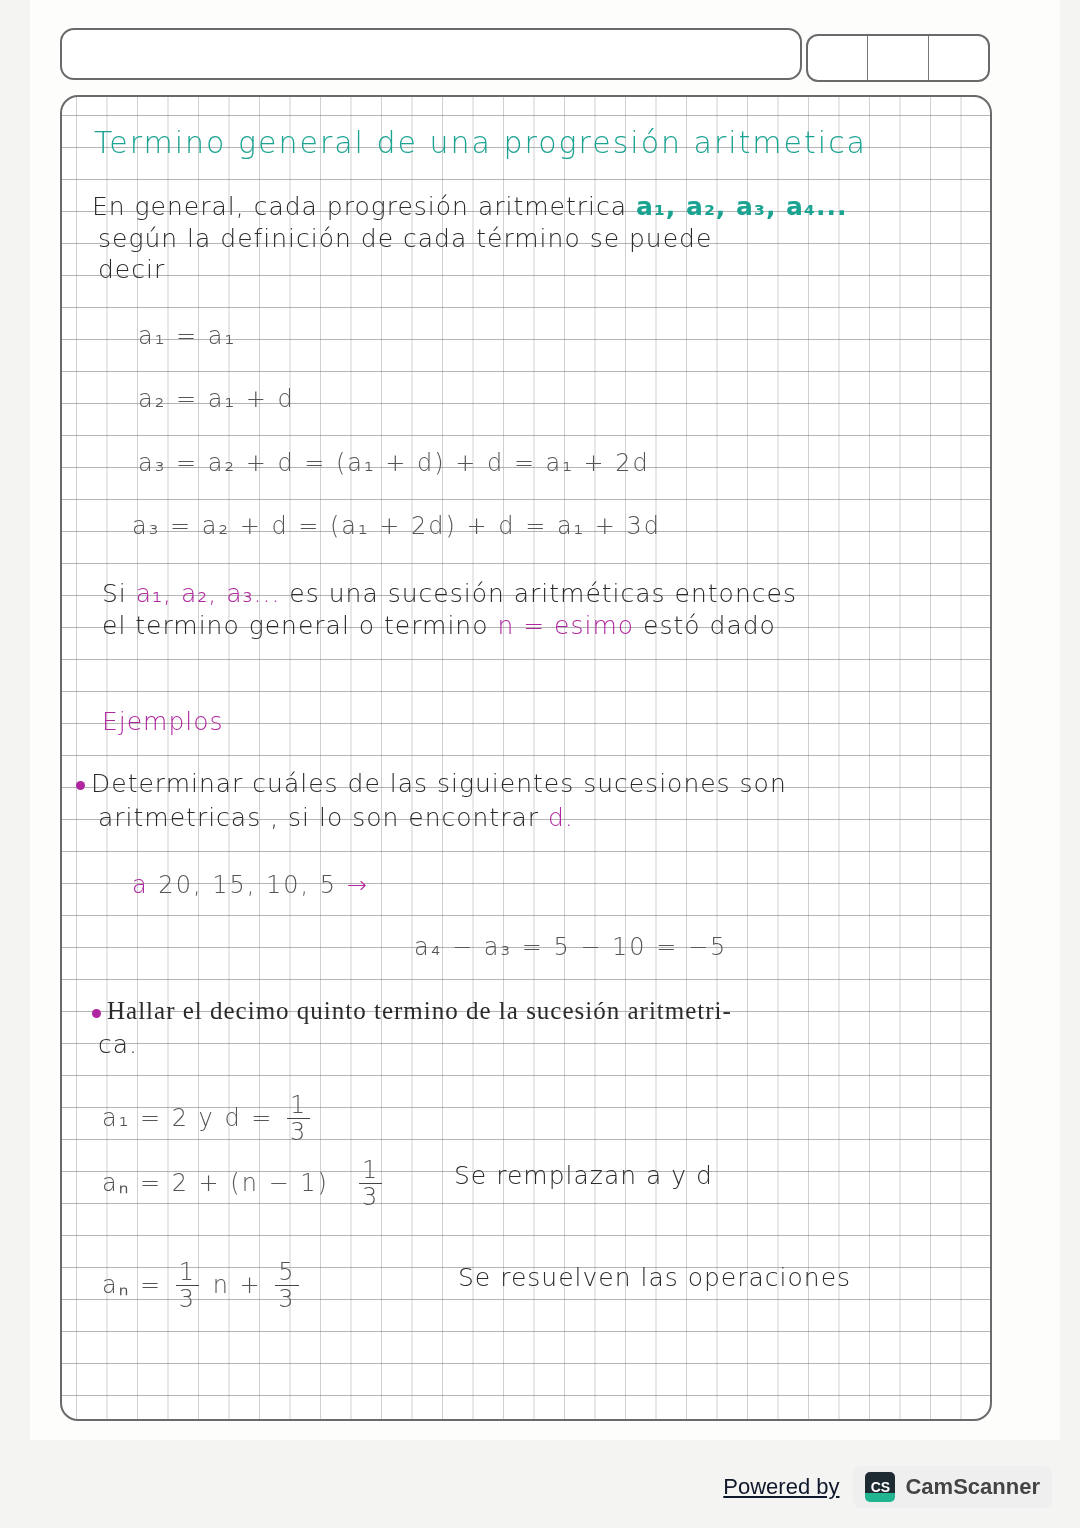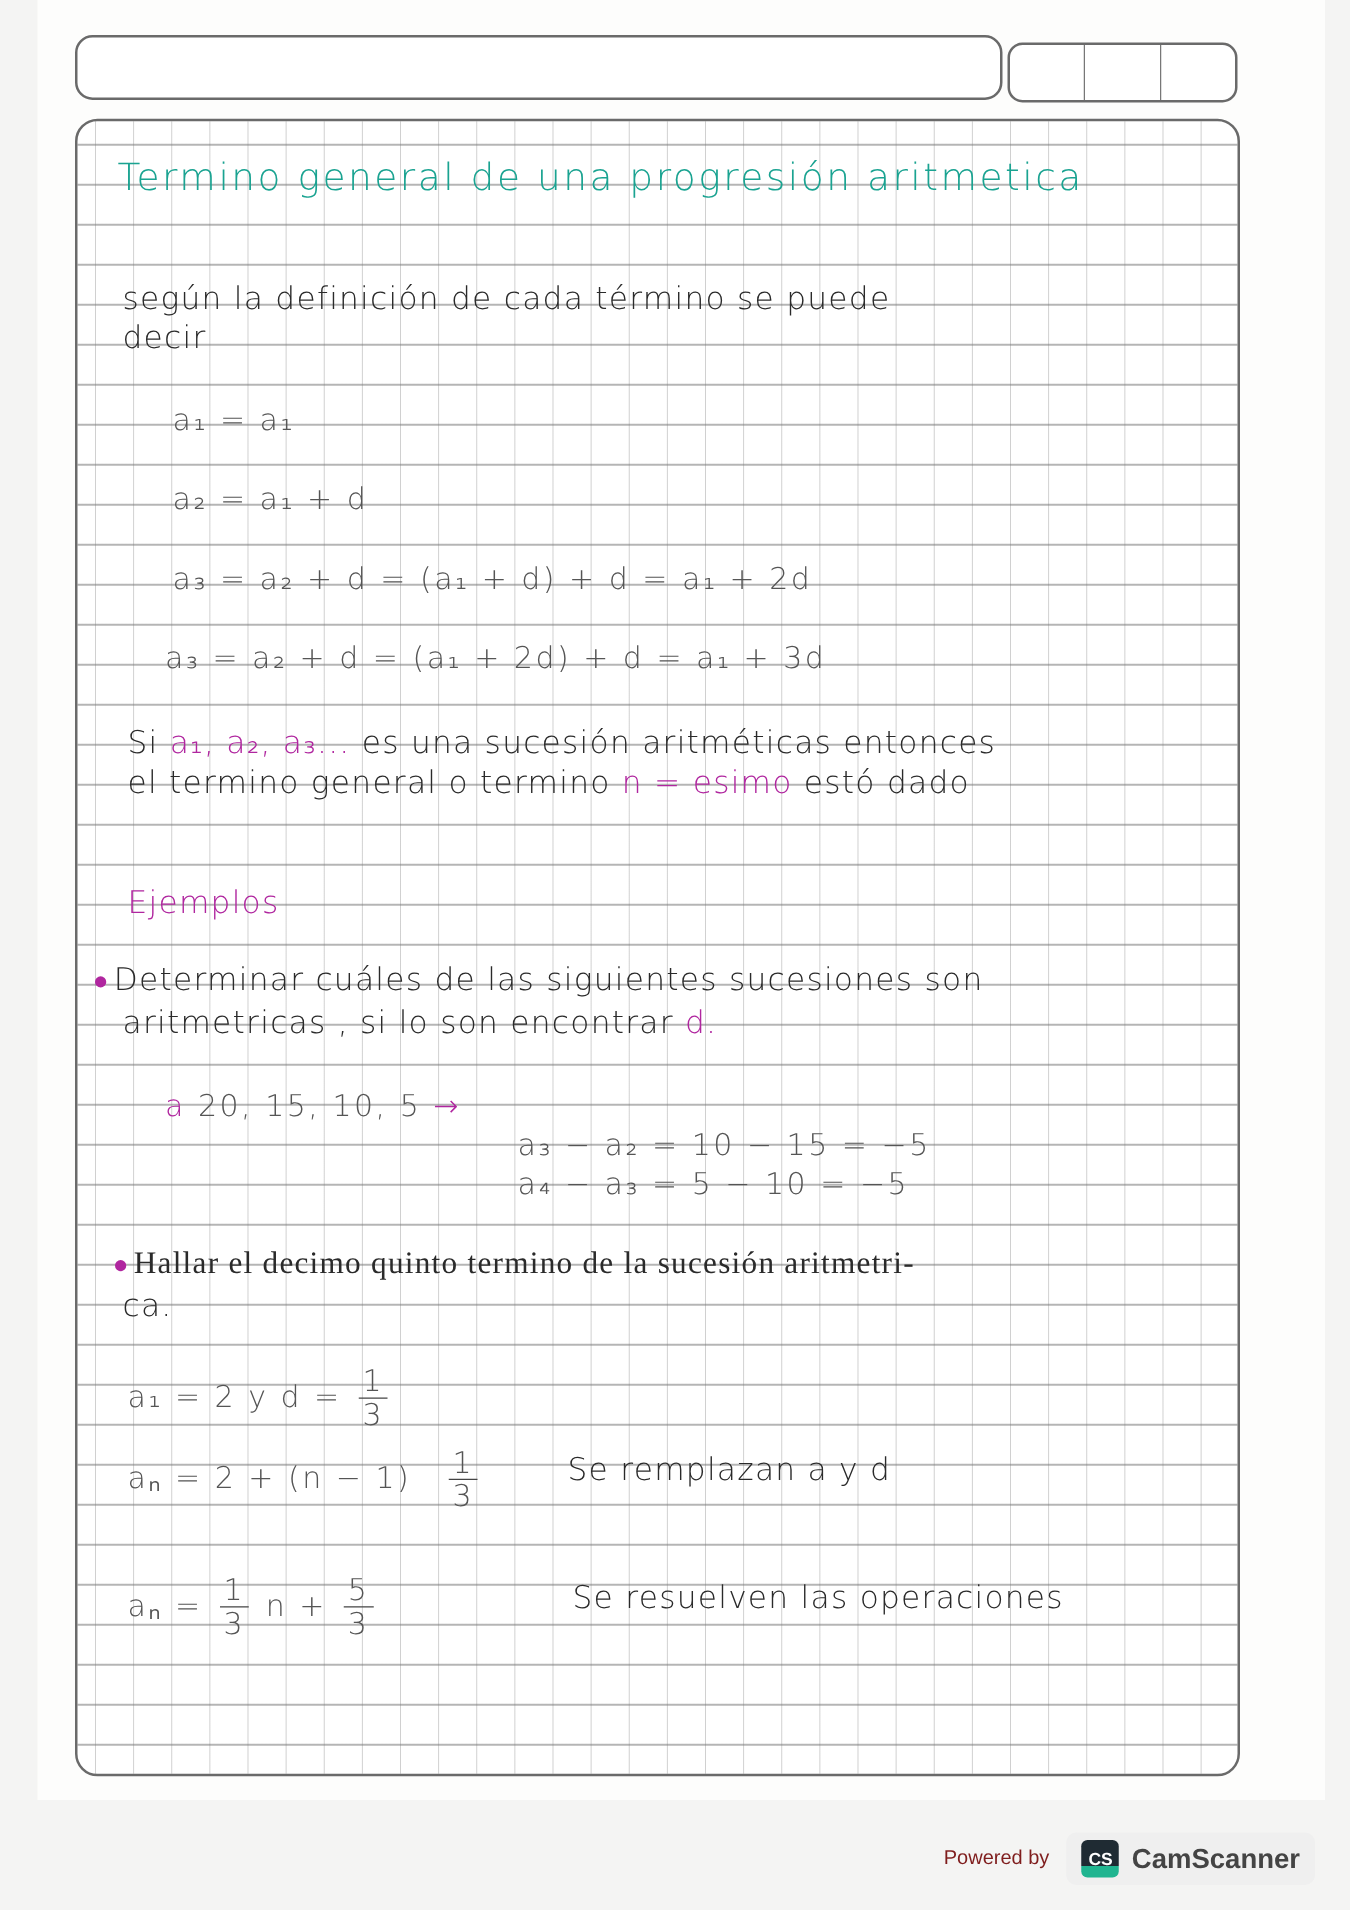--- a/index.html
+++ b/index.html
@@ -52,21 +52,21 @@
     .frac { display: inline-flex; flex-direction: column; align-items: center; vertical-align: middle; line-height: 1.1; margin: 0 4px; }
     .frac .num { border-bottom: 1.5px solid #444; padding: 0 3px; }
     .bullet {
       display: inline-block; width: 9px; height: 9px; border-radius: 50%;
       background: #b0269f; margin-right: 6px; vertical-align: middle;
     }
     .footer {
       position: absolute; right: 28px; bottom: 20px;
       display: flex; align-items: center; gap: 14px;
     }
-    .powered { font-family: "Liberation Sans", sans-serif; font-size: 16px; color: #7f1d1d; }
+    .powered { font-family: "Liberation Sans", sans-serif; font-size: 22px; color: #0f172a; text-decoration: underline; }
     .cs-badge {
       display: flex; align-items: center; gap: 10px;
       background: #efefef; border-radius: 8px; padding: 6px 12px;
     }
     .cs-logo {
       width: 30px; height: 30px; border-radius: 5px;
       background: linear-gradient(to bottom, #1f2b33 70%, #20b590 70%);
       color: #fff; font-family: "Liberation Sans", sans-serif; font-weight: bold;
       font-size: 14px; display: flex; align-items: center; justify-content: center;
     }
@@ -81,20 +81,23 @@
 <div class="date-box">
   <div class="date-cell"></div>
   <div class="date-cell"></div>
   <div class="date-cell"></div>
 </div>
 
 <div class="sheet">
 
   <div class="line title teal" style="left:32px; top:28px;">Termino general de una progresión aritmetica</div>
 
+  <div class="line txt" style="left:30px; top:95px;">
+    <span>En general, cada progresión aritmetrica </span><span class="teal" style="font-weight:600;">a₁, a₂, a₃, a₄...</span>
+  </div>
   <div class="line txt" style="left:36px; top:127px;">según la definición de cada término se puede</div>
   <div class="line txt" style="left:36px; top:158px;">decir</div>
 
   <div class="line math" style="left:76px; top:225px;">a₁ = a₁</div>
   <div class="line math" style="left:76px; top:288px;">a₂ = a₁ + d</div>
   <div class="line math" style="left:76px; top:352px;">a₃ = a₂ + d = (a₁ + d) + d = a₁ + 2d</div>
   <div class="line math" style="left:70px; top:415px;">a₃ = a₂ + d = (a₁ + 2d) + d = a₁ + 3d</div>
 
   <div class="line txt" style="left:40px; top:514px;">
     <span>el termino general o termino </span><span class="pink">n = esimo</span><span>  estó dado</span>
@@ -110,21 +113,20 @@
   </div>
   <div class="line txt" style="left:36px; top:706px;">
     <span>aritmetricas , si lo son encontrar </span><span class="pink">d.</span>
   </div>
 
   <div class="line math" style="left:70px; top:774px;">
     <span class="pink">a</span>
     <span>20, 15, 10, 5</span>
     <span class="pink">→</span>
   </div>
-  <div class="line math" style="left:352px; top:805px;">a₃ − a₂ = 10 − 15 = −5</div>
   <div class="line math" style="left:352px; top:836px;">a₄ − a₃ = 5 − 10 = −5</div>
 
   <div class="line txt" style="left:30px; top:900px;font-family:Liberation Serif, serif;">
     <span class="bullet"></span><span>Hallar el decimo quinto termino de la sucesión aritmetri-</span>
   </div>
   <div class="line txt" style="left:36px; top:933px;">ca.</div>
 
   <div class="line math" style="left:40px; top:995px;">
     <span>a₁ = 2 y d = </span><span class="frac">
         <span class="num">1</span>

